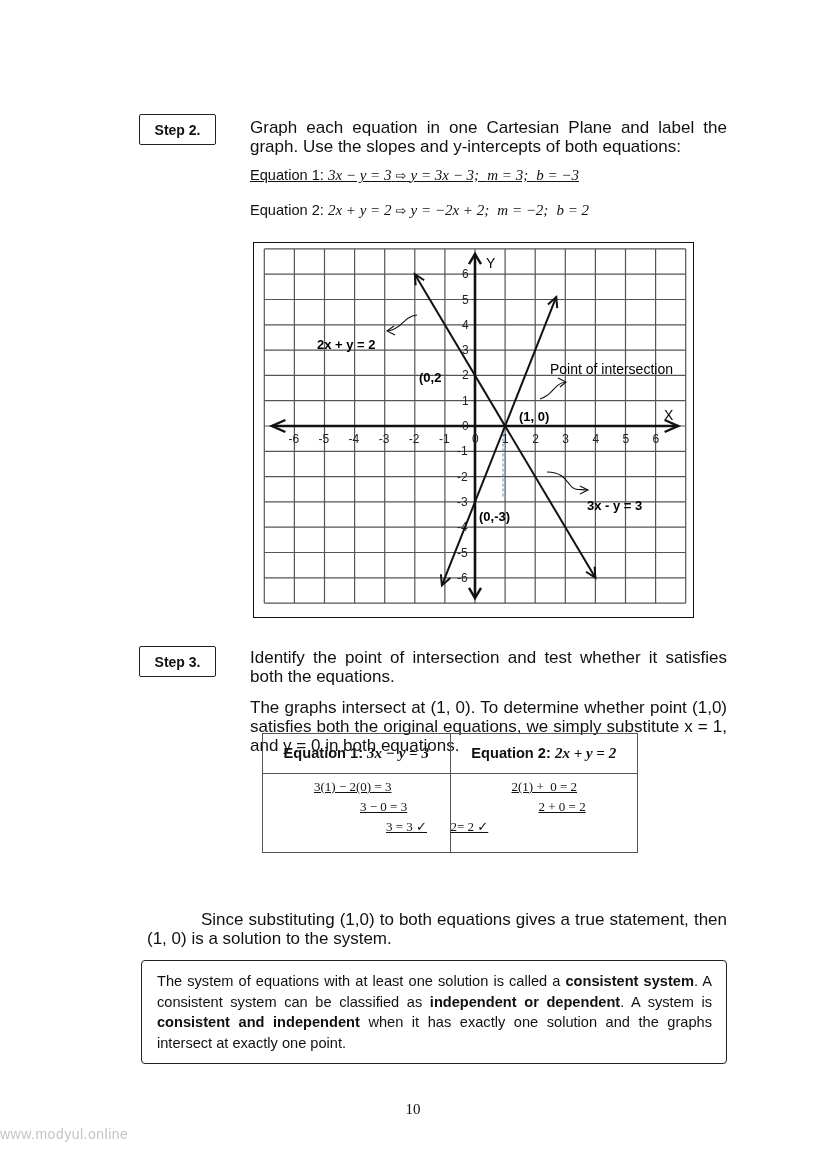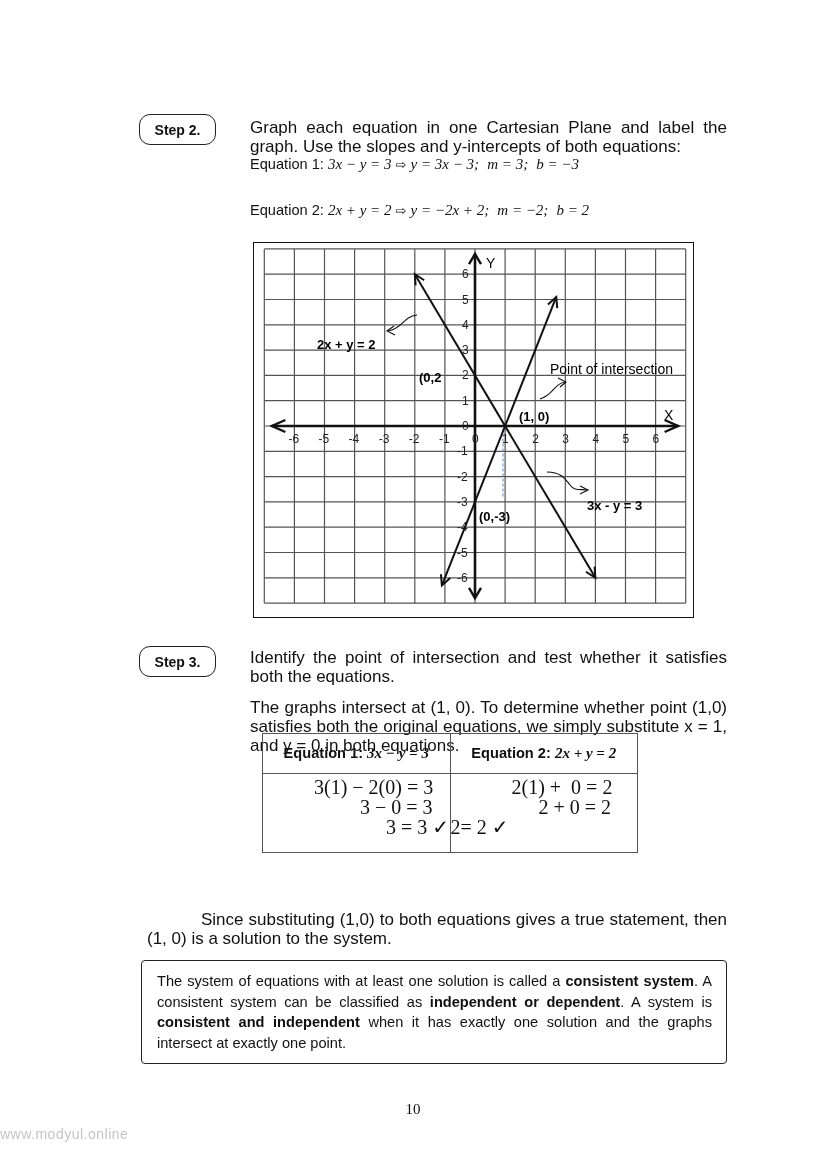--- a/index.html
+++ b/index.html
@@ -1,48 +1,48 @@
 <!DOCTYPE html>
 <html><head>
 <meta charset="utf-8">
 <style>
   html, body { margin: 0; padding: 0; background: #ffffff; }
   body { width: 826px; height: 1169px; position: relative; overflow: hidden;
          font-family: "Liberation Sans", sans-serif; color: #111; }
   .abs { position: absolute; }
-  .step-box { position: absolute; border: 1.3px solid #222; border-radius: 11px;
+  .step-box { position: absolute; border: 1.3px solid #222; border-radius: 2px;
               font-weight: bold; font-size: 14px; display: flex; align-items: center;
               justify-content: center; box-sizing: border-box; }
   .para { position: absolute; font-size: 17px; line-height: 19px; text-align: justify; }
   .math { font-family: "Liberation Serif", serif; font-style: italic; font-size: 15px; }
   .graph-frame { position: absolute; left: 253px; top: 242px; width: 441px; height: 376px;
                  border: 1.2px solid #111; box-sizing: border-box; }
   svg text { font-family: "Liberation Sans", sans-serif; }
   table.check { position: absolute; left: 262px; top: 733px; width: 376px; border-collapse: collapse; }
   table.check td, table.check th { border: 1px solid #555; }
   table.check th { height: 37px; font-size: 14.6px; font-weight: bold; text-align: center; }
   table.check td { height: 78px; vertical-align: top; padding: 0; }
-  .calc { font-family: "Liberation Serif", serif; font-size: 20px; line-height: 20px; position: relative; }
+  .calc { font-family: "Liberation Serif", serif; font-size: 13px; line-height: 20px; position: relative; text-decoration: underline; }
   .calc div { white-space: pre; }
   .note-box { position: absolute; left: 141px; top: 960px; width: 586px; height: 104px;
               border: 1.3px solid #222; border-radius: 4px; box-sizing: border-box;
               padding: 10px 14px 0 15px; font-size: 14.6px; line-height: 20.5px; text-align: justify; }
   .page-num { position: absolute; left: 0; width: 826px; top: 1101px; text-align: center;
               font-family: "Liberation Serif", serif; font-size: 15px; }
   .watermark { position: absolute; left: 0; width: 826px; top: 1126px; 
                font-size: 14px; color: #c4c4c4; letter-spacing: 0.5px; }
 </style>
 </head>
 <body>
 
 <div class="step-box" style="left:139px; top:114px; width:77px; height:31px;">Step 2.</div>
 
 <div class="para" style="left:250px; top:118px; width:477px;">Graph each equation in one Cartesian Plane and label the graph. Use the slopes and y-intercepts of both equations:</div>
 
-<div class="abs" style="left:250px; top:156px; font-size:14.6px; white-space:nowrap;">
+<div class="abs" style="left:250px; top:167px; font-size:14.6px; white-space:nowrap;text-decoration:underline;">
   <span>Equation 1: </span><span class="math">3x − y =  3</span>
   <span style="font-size:13px;">⇨</span>
   <span class="math">y = 3x − 3;</span>&nbsp;
   <span class="math">m = 3;</span>&nbsp;
   <span class="math">b = −3</span>
 </div>
 
 <div class="abs" style="left:250px; top:202px; font-size:14.6px; white-space:nowrap;">
   <span>Equation 2: </span><span class="math">2x + y =  2</span>
   <span style="font-size:13px;">⇨</span>

